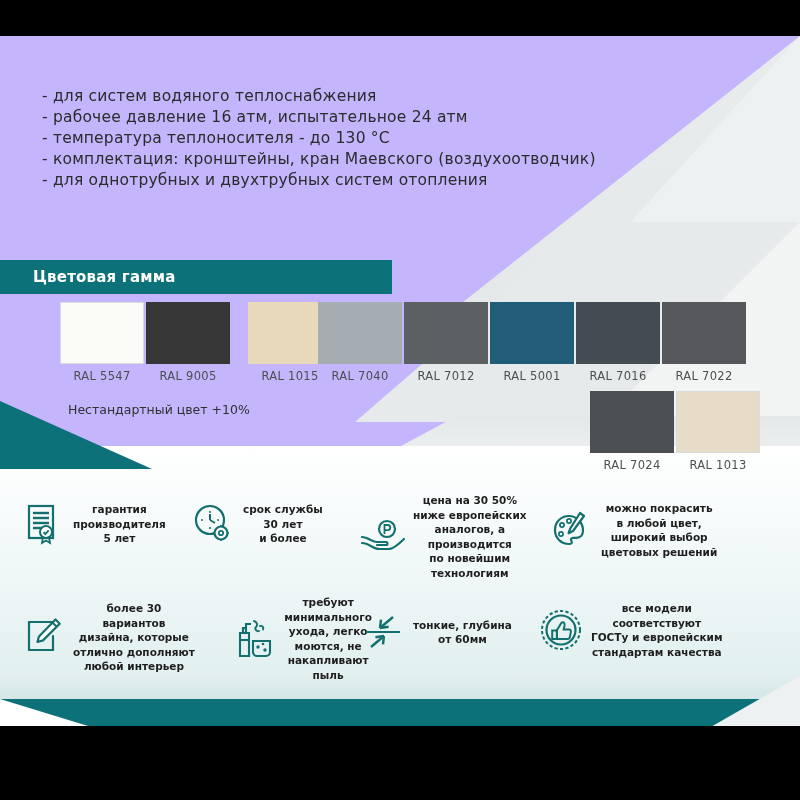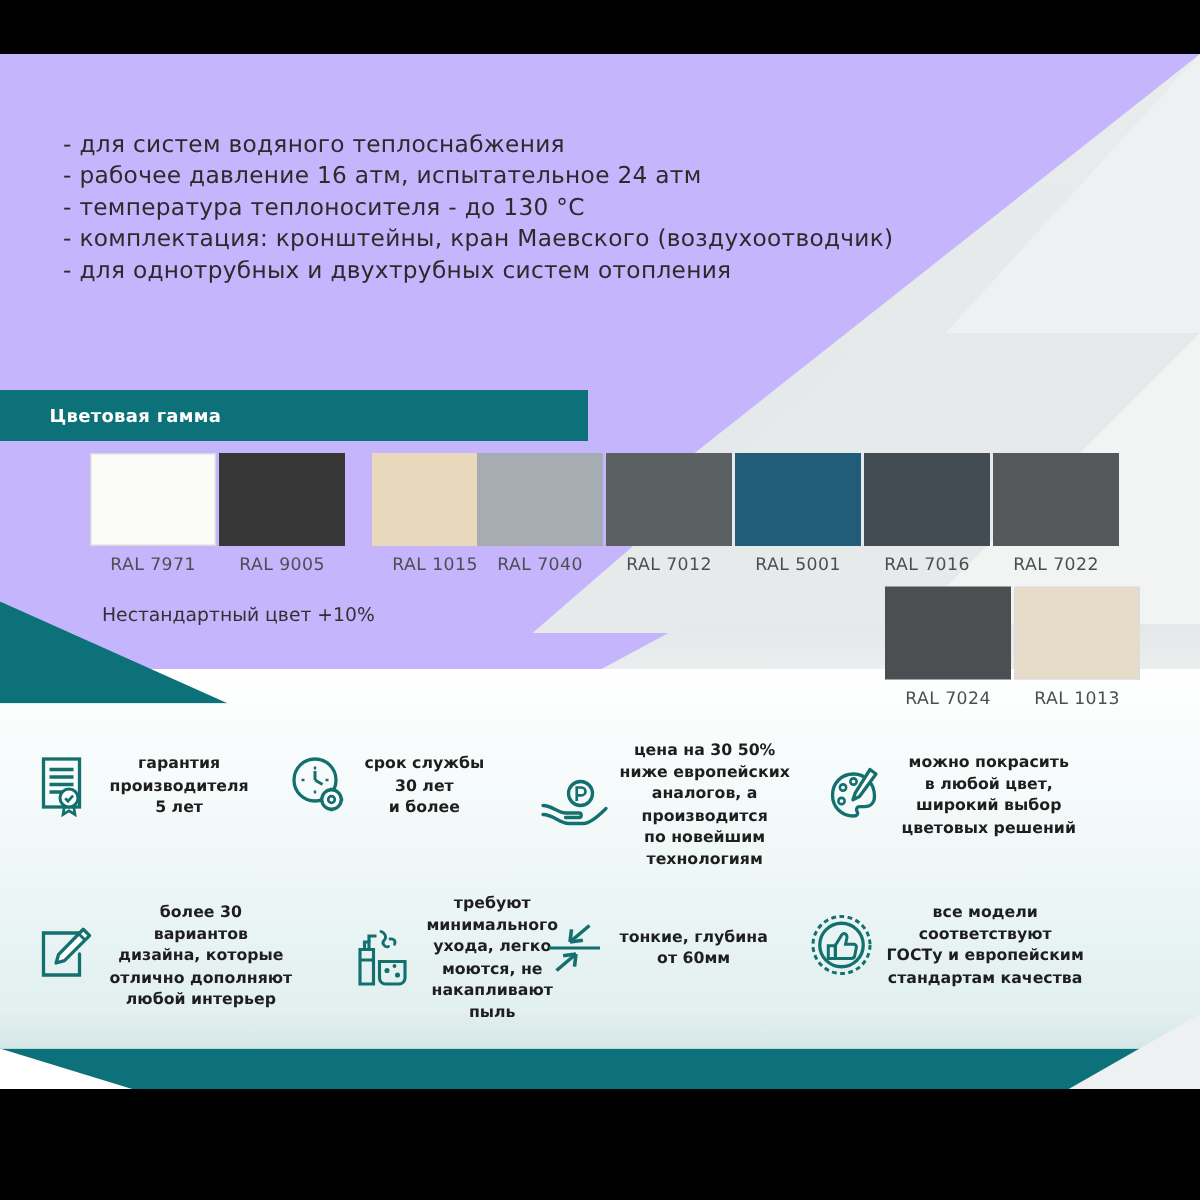--- a/index.html
+++ b/index.html
@@ -138,21 +138,21 @@
     background: #0d7179;
     z-index: 6;
     display: flex;
     align-items: center;
   }
   #color-bar .bar-label {
     margin-left: 33px;
     color: #ffffff;
     font-family: "DejaVu Sans", sans-serif;
     font-weight: bold;
-    font-size: 12px;
+    font-size: 15px;
     letter-spacing: .2px;
   }
 
   
   .swatch-row {
     position: absolute;
     z-index: 6;
   }
   #swatch-row-1 { left: 60px; top: 266px; }
   #swatch-row-2 { left: 590px; top: 355px; }
@@ -259,21 +259,21 @@
 
     <div id="color-bar">
       <span class="bar-label">Цветовая гамма</span>
     </div>
 
     <div class="sep-line"></div>
 
     <div id="swatch-row-1" class="swatch-row">
         <div class="swatch" style="left: 0px;">
           <div class="chip bordered" style="background: rgb(251, 251, 247);"></div>
-          <div class="code">RAL 7971</div>
+          <div class="code">RAL 5547</div>
         </div>
         <div class="swatch" style="left: 86px;">
           <div class="chip" style="background: rgb(55, 55, 55);"></div>
           <div class="code">RAL 9005</div>
         </div>
         <div class="swatch" style="left: 188px;">
           <div class="chip" style="background: rgb(232, 217, 189);"></div>
           <div class="code">RAL 1015</div>
         </div>
         <div class="swatch" style="left: 258px;">

